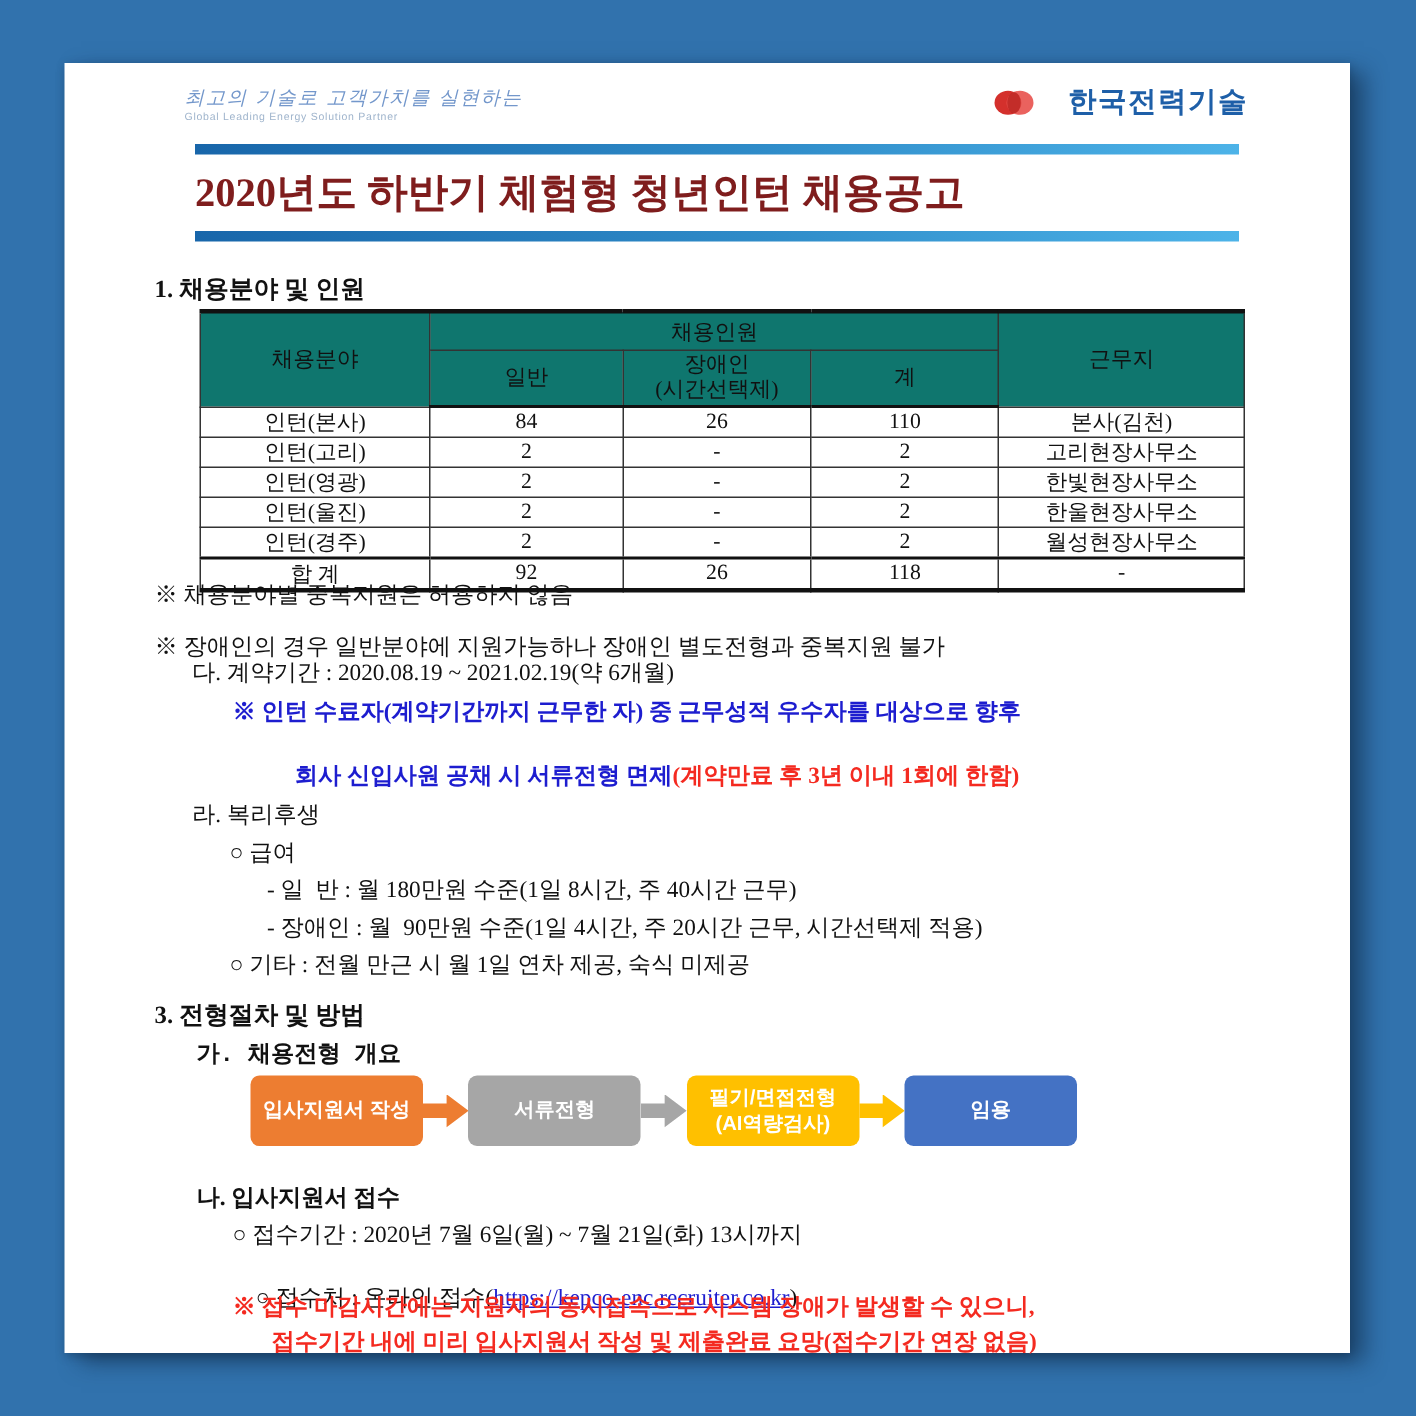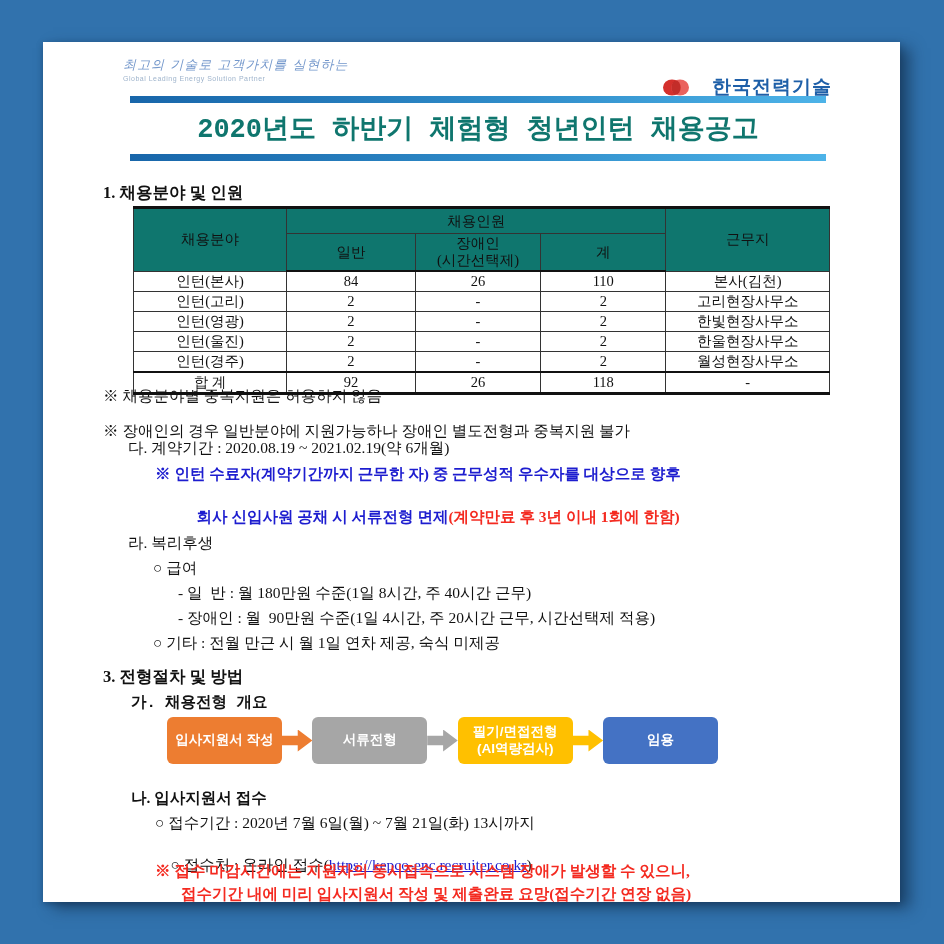--- a/index.html
+++ b/index.html
@@ -15,32 +15,32 @@
     box-shadow:10px 6px 14px rgba(12,34,60,.55), 0 2px 6px rgba(12,34,60,.35);
   }
   
   .hdr{position:absolute;left:0;top:12px;width:100%;height:46px;}
   .logo-left{position:absolute;left:80px;top:2px;}
   .slogan{
     font-style:italic;color:#5b85c2;font-size:13px;letter-spacing:1px;
     font-family:"DejaVu Serif",serif;opacity:.85;
   }
   .slogan-sub{font-size:7px;color:#9fb4cc;letter-spacing:.5px;margin-top:1px;font-family:"Liberation Sans",sans-serif;}
-  .logo-right{position:absolute;right:68px;top:20px;display:flex;align-items:center;gap:22px;}
+  .logo-right{position:absolute;right:68px;top:1px;display:flex;align-items:center;gap:22px;}
   .logo-mark{width:28px;height:19px;display:inline-block;}
   .logo-text{
     color:#1e5fa8;font-weight:bold;font-size:19px;letter-spacing:1px;
     font-family:"Liberation Sans",sans-serif;
   }
   
   .title-block{position:absolute;left:87px;top:54px;width:696px;}
   .bar{height:7px;background:linear-gradient(90deg,#1866aa 0%,#2f8cc9 55%,#4db3e8 100%);}
   .doc-title{
-    text-align:center;font-family:Liberation Mono, monospace;
-    font-weight:800;font-size:27px;color:#0f766e;
+    font-family:Liberation Serif, serif;
+    font-weight:800;font-size:27px;color:#7f1d1d;
     padding:7px 0 8px 0;letter-spacing:0px;
   }
   
   .h-l0{position:absolute;font-size:16.5px;font-weight:bold;color:#111;white-space:pre-wrap;}
   .h-l1{position:absolute;font-size:15.5px;font-weight:bold;color:#111;white-space:pre-wrap;}
   .line{position:absolute;font-size:15.5px;color:#111;white-space:pre-wrap;}
   .blue{color:#1d1dcf;font-weight:bold;}
   .red{color:#f42a20;font-weight:bold;}
   
   .tbl-wrap{position:absolute;left:90px;top:164px;width:697px;}

